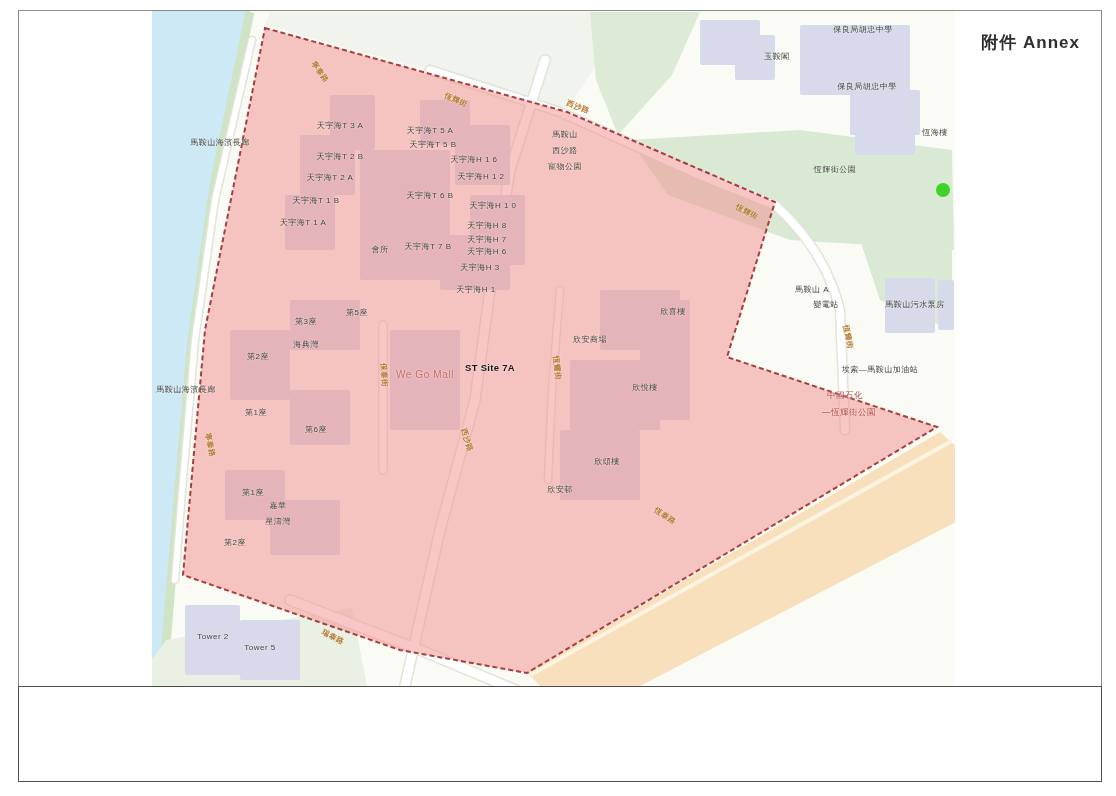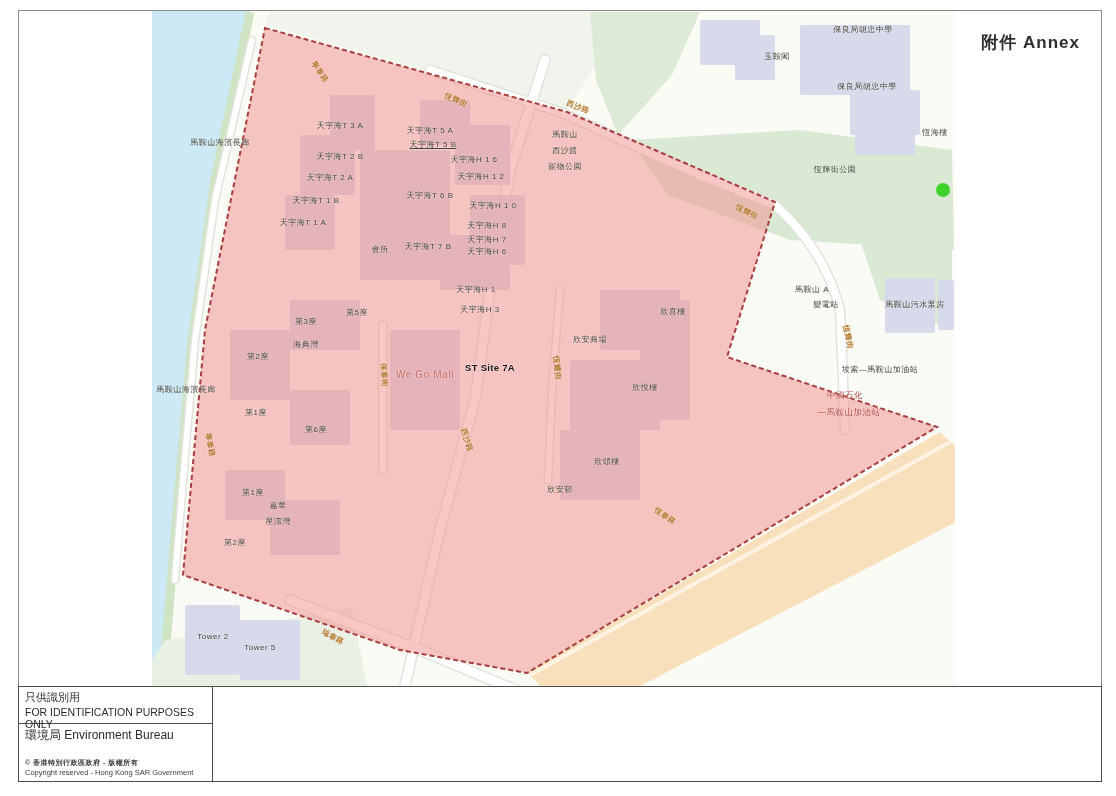--- a/index.html
+++ b/index.html
@@ -150,35 +150,35 @@
     <span class="lbl bld" style="left: 863px; top: 30px;">保良局胡忠中學</span>
     <span class="lbl bld" style="left: 777px; top: 57px;">玉鞍閣</span>
     <span class="lbl bld" style="left: 867px; top: 87px;">保良局胡忠中學</span>
     <span class="lbl bld" style="left: 935px; top: 133px;">恆海樓</span>
     <span class="lbl bld" style="left: 835px; top: 170px;">恆輝街公園</span>
     <span class="lbl bld" style="left: 565px; top: 135px;">馬鞍山</span>
     <span class="lbl bld" style="left: 565px; top: 151px;">西沙路</span>
     <span class="lbl bld" style="left: 565px; top: 167px;">寵物公園</span>
     <span class="lbl bld" style="left: 340px; top: 126px;">天宇海T 3 A</span>
     <span class="lbl bld" style="left: 430px; top: 131px;">天宇海T 5 A</span>
-    <span class="lbl bld" style="left: 433px; top: 145px; text-decoration: underline;">天宇海T 5 B</span>
+    <span class="lbl bld" style="left: 433px; top: 145px;">天宇海T 5 B</span>
     <span class="lbl bld" style="left: 340px; top: 157px;">天宇海T 2 B</span>
     <span class="lbl bld" style="left: 474px; top: 160px;">天宇海H 1 6</span>
     <span class="lbl bld" style="left: 330px; top: 178px;">天宇海T 2 A</span>
     <span class="lbl bld" style="left: 481px; top: 177px;">天宇海H 1 2</span>
     <span class="lbl bld" style="left: 316px; top: 201px;">天宇海T 1 B</span>
     <span class="lbl bld" style="left: 430px; top: 196px;">天宇海T 6 B</span>
     <span class="lbl bld" style="left: 493px; top: 206px;">天宇海H 1 0</span>
     <span class="lbl bld" style="left: 303px; top: 223px;">天宇海T 1 A</span>
     <span class="lbl bld" style="left: 487px; top: 226px;">天宇海H 8</span>
     <span class="lbl bld" style="left: 487px; top: 240px;">天宇海H 7</span>
     <span class="lbl bld" style="left: 380px; top: 250px;">會所</span>
     <span class="lbl bld" style="left: 428px; top: 247px;">天宇海T 7 B</span>
     <span class="lbl bld" style="left: 487px; top: 252px;">天宇海H 6</span>
-    <span class="lbl bld" style="left: 480px; top: 268px; margin-top: 42px;">天宇海H 3</span>
+    <span class="lbl bld" style="left: 480px; top: 268px;">天宇海H 3</span>
     <span class="lbl bld" style="left: 476px; top: 290px;">天宇海H 1</span>
     <span class="lbl bld" style="left: 357px; top: 313px;">第5座</span>
     <span class="lbl bld" style="left: 306px; top: 322px;">第3座</span>
     <span class="lbl bld" style="left: 306px; top: 345px;">海典灣</span>
     <span class="lbl bld" style="left: 258px; top: 357px;">第2座</span>
     <span class="lbl bld" style="left: 186px; top: 390px;">馬鞍山海濱長廊</span>
     <span class="lbl bld" style="left: 256px; top: 413px;">第1座</span>
     <span class="lbl bld" style="left: 316px; top: 430px;">第6座</span>
     <span class="lbl site" style="left: 490px; top: 368px;">ST Site 7A</span>
     <span class="lbl mall" style="left: 425px; top: 375px;">We Go Mall</span>
@@ -191,43 +191,32 @@
     <span class="lbl bld" style="left: 278px; top: 506px;">嘉華</span>
     <span class="lbl bld" style="left: 278px; top: 522px;">星濤灣</span>
     <span class="lbl bld" style="left: 235px; top: 543px;">第2座</span>
     <span class="lbl bld" style="left: 213px; top: 637px;">Tower 2</span>
     <span class="lbl bld" style="left: 260px; top: 648px;">Tower 5</span>
     <span class="lbl bld" style="left: 812px; top: 290px;">馬鞍山  A</span>
     <span class="lbl bld" style="left: 826px; top: 305px;">變電站</span>
     <span class="lbl bld" style="left: 915px; top: 305px;">馬鞍山污水泵房</span>
     <span class="lbl bld" style="left: 880px; top: 370px;">埃索—馬鞍山加油站</span>
     <span class="lbl brand" style="left: 845px; top: 395px;">中國石化</span>
-    <span class="lbl brand" style="left: 849px; top: 412px;">—馬鞍山加油站</span>
+    <span class="lbl brand" style="left: 849px; top: 412px;">—恆輝街公園</span>
     <span class="lbl street" style="left: 320px; top: 72px; transform: translate(-50%, -50%) rotate(55deg);">寧泰路</span>
     <span class="lbl street" style="left: 456px; top: 100px; transform: translate(-50%, -50%) rotate(23deg);">恆輝街</span>
     <span class="lbl street" style="left: 578px; top: 107px; transform: translate(-50%, -50%) rotate(21deg);">西沙路</span>
     <span class="lbl street" style="left: 747px; top: 212px; transform: translate(-50%, -50%) rotate(27deg);">恆輝街</span>
     <span class="lbl street" style="left: 848px; top: 337px; transform: translate(-50%, -50%) rotate(78deg);">恆輝街</span>
     <span class="lbl street" style="left: 557px; top: 368px; transform: translate(-50%, -50%) rotate(84deg);">恆耀街</span>
     <span class="lbl street" style="left: 384px; top: 375px; transform: translate(-50%, -50%) rotate(86deg);">保泰街</span>
     <span class="lbl street" style="left: 467px; top: 440px; transform: translate(-50%, -50%) rotate(72deg);">西沙路</span>
     <span class="lbl street" style="left: 210px; top: 445px; transform: translate(-50%, -50%) rotate(78deg);">寧泰路</span>
     <span class="lbl street" style="left: 665px; top: 516px; transform: translate(-50%, -50%) rotate(33deg);">恆泰路</span>
     <span class="lbl street" style="left: 333px; top: 637px; transform: translate(-50%, -50%) rotate(27deg);">瑞泰路</span>
   </div>
 
 <div class="annex">附件 Annex</div>
 
 <div class="sheet-frame"></div>
 
 <div class="footer">
-  <div class="f-left">
-    <div class="c1">
-      <div class="zh">只供識別用</div>
-      <div class="en">FOR IDENTIFICATION PURPOSES ONLY</div>
-    </div>
-    <div class="c2">
-      <div class="bureau">環境局  Environment Bureau</div>
-      <div class="cr1">©  香港特別行政區政府 - 版權所有</div>
-      <div class="cr2">Copyright reserved - Hong Kong SAR Government</div>
-    </div>
-  </div>
 </div>
 
 </body></html>

